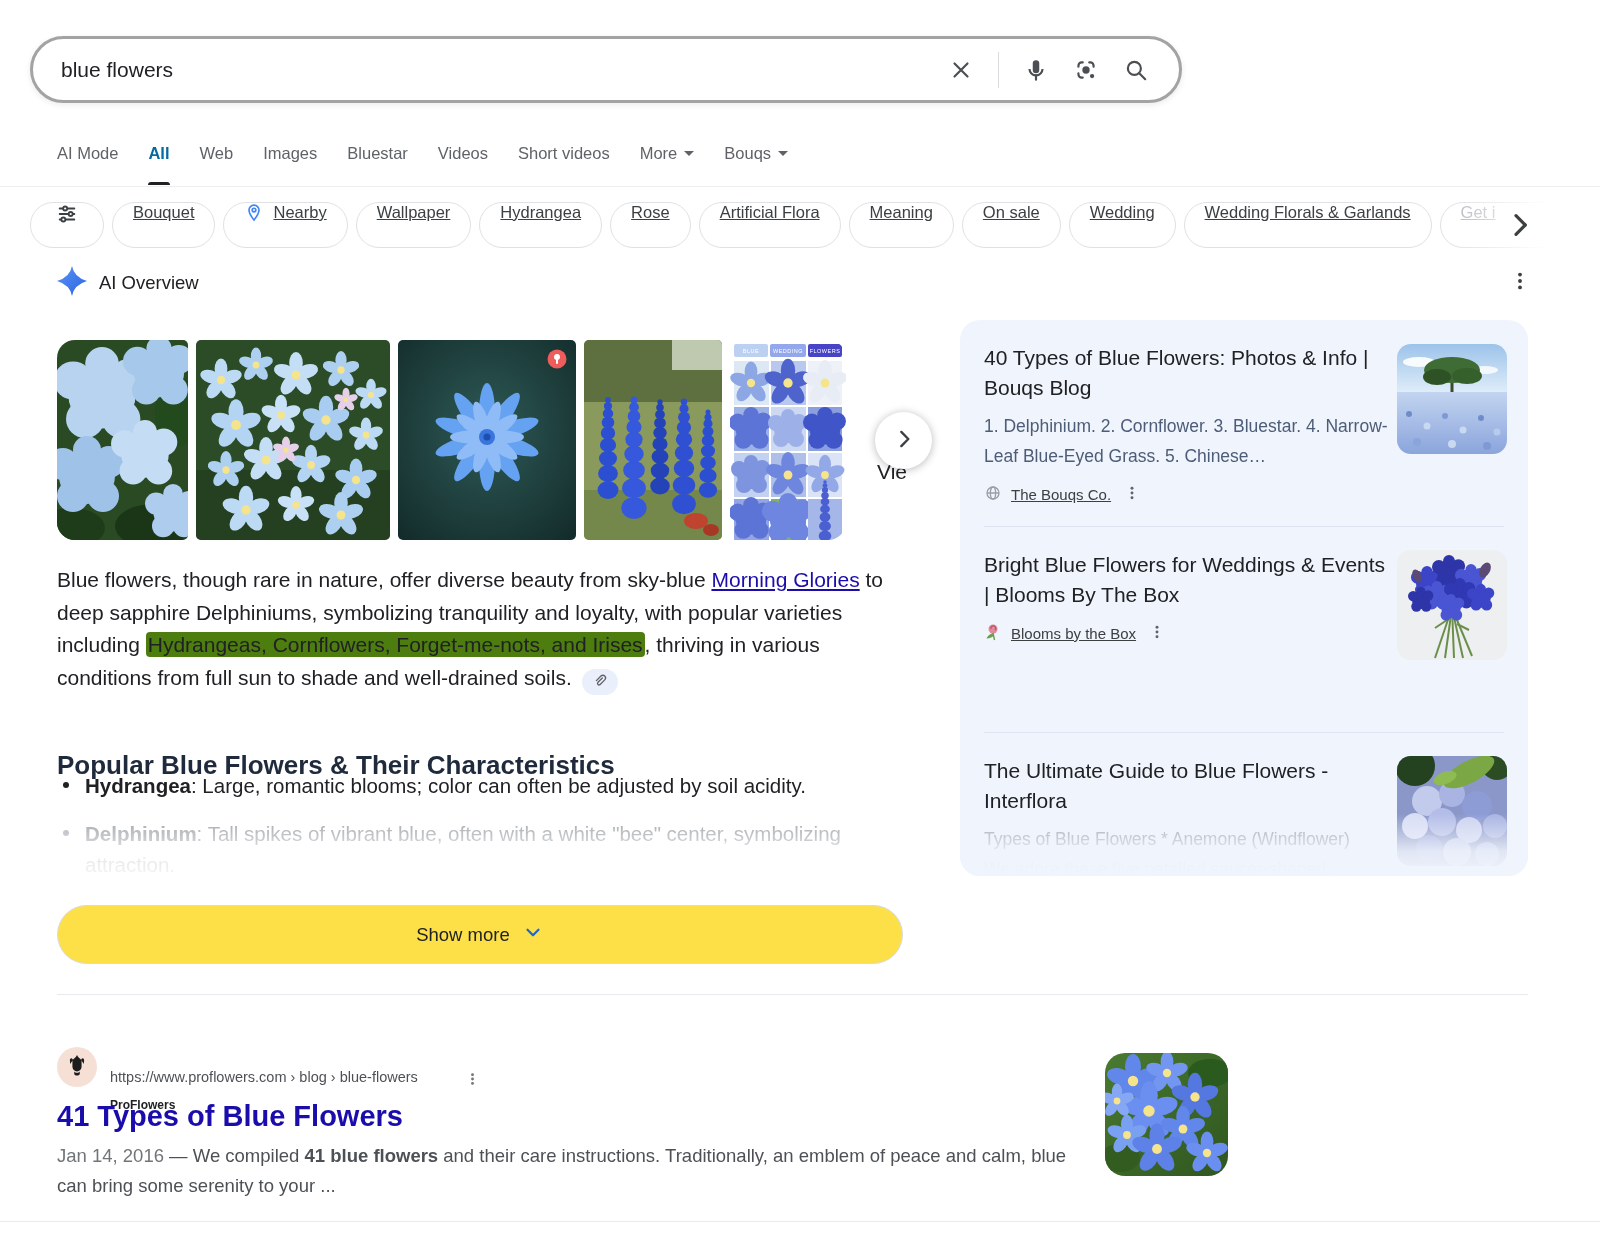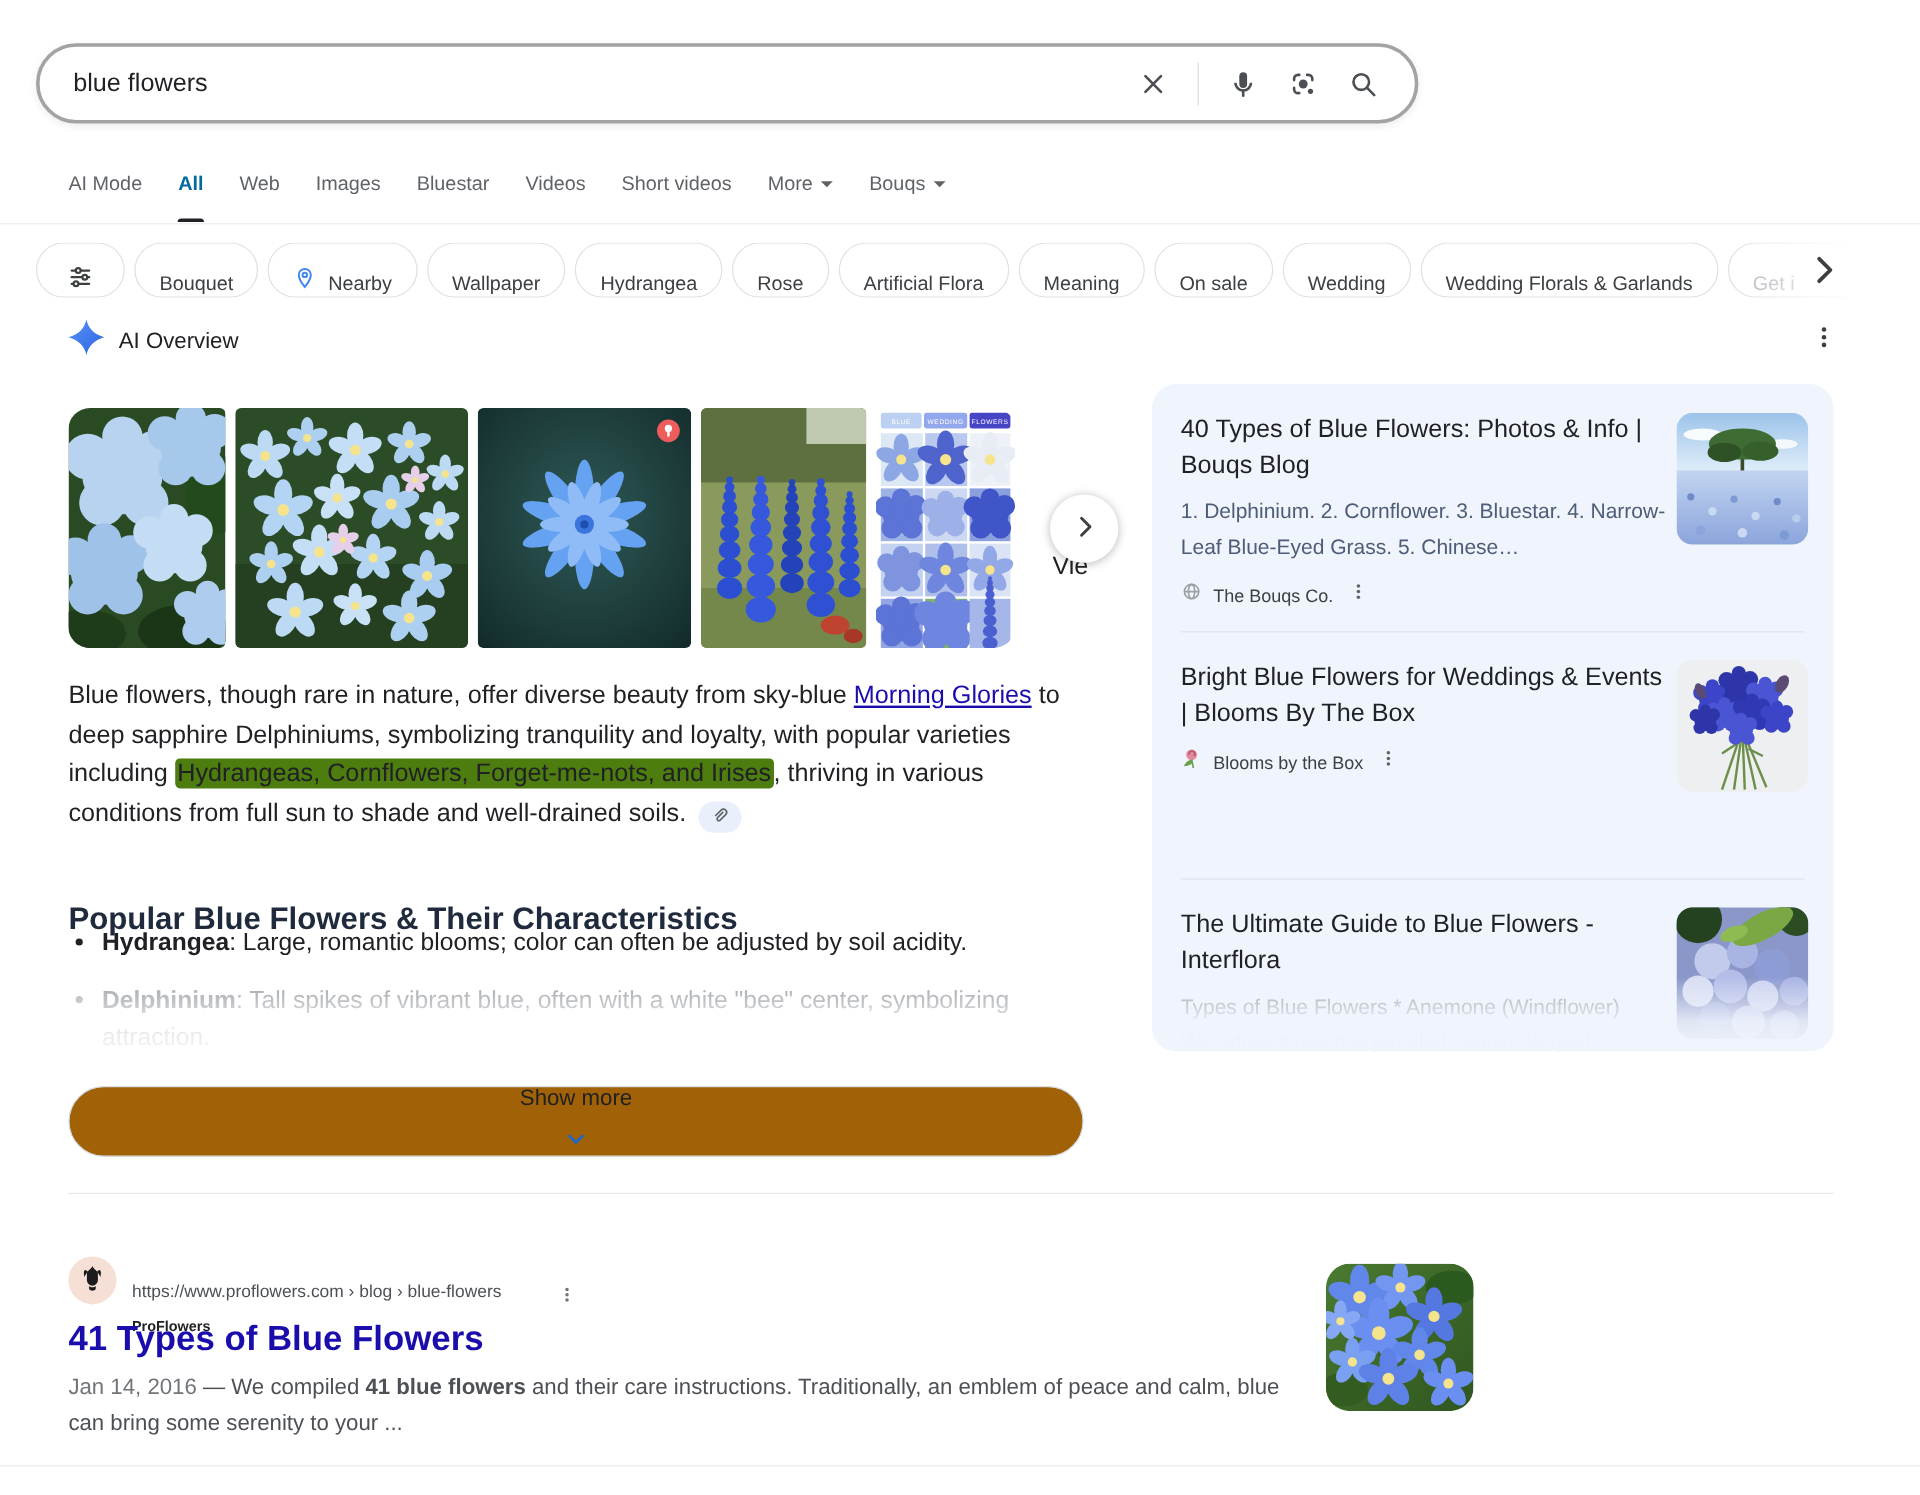--- a/index.html
+++ b/index.html
@@ -20,22 +20,22 @@
   
   .tabs { position:absolute; left:57px; top:144px; display:flex; gap:30px; font-size:16.5px; color:#5f6368; }
   .tab { position:relative; padding-bottom:22px; display:flex; align-items:center; gap:7px; }
   .tab.active { color:#0369a1; font-weight:700; }
   .tab.active .tab-underline { position:absolute; left:0; right:0; bottom:0; height:3px; background:#202124; border-radius:3px 3px 0 0; }
   .caret { width:0; height:0; border-left:5px solid transparent; border-right:5px solid transparent; border-top:5px solid #5f6368; display:inline-block; }
   .tabs-border { position:absolute; left:0; top:186px; width:1600px; height:1px; background:#ecedef; }
 
   
   .chips { position:absolute; left:30px; top:202px; width:1560px; height:47px; display:flex; gap:8px; overflow:hidden; }
-  .chip { flex:0 0 auto; height:46px; display:flex; align-items:flex-end; gap:9px; padding:0 20px;
-    border:1px solid #dfe1e5; border-radius:24px; background:#fff; font-size:16.5px; color:#3c4043; white-space:nowrap; }
+  .chip { flex:0 0 auto; height:46px; display:flex; align-items:flex-start; gap:9px; padding:0 20px;
+    border:1px solid #dfe1e5; border-radius:24px; background:#fff; font-size:16.5px; color:#3c4043; white-space:nowrap;text-decoration:underline; }
   .chip.icon-only { width:74px; justify-content:center; padding:0; }
   .chip.faded { color:#b6bac0; padding-right:70px; }
   .chips-fade { position:absolute; right:0; top:196px; width:150px; height:60px;
     background:linear-gradient(to left,#fff 35%,rgba(255,255,255,0)); pointer-events:none; }
   .chips-arrow { position:absolute; left:1504px; top:209px; width:32px; height:32px; }
 
   
   .ai-header { position:absolute; left:57px; top:266px; display:flex; align-items:center; gap:12px; }
   .ai-label { font-size:18.5px; font-weight:500; color:#202124; }
   .ai-dots { position:absolute; left:1508px; top:268px; width:24px; height:28px; }
@@ -60,31 +60,31 @@
   .ai-bullets { position:absolute; left:57px; top:770px; width:860px; list-style:none; }
   .ai-bullets li { position:relative; padding-left:28px; font-size:20.5px; line-height:31px; margin-bottom:17px; }
   .bullet-dot { position:absolute; left:6px; top:12px; width:6px; height:6px; border-radius:50%; background:#202124; }
   .b-term { font-weight:700; }
   li.muted { color:#8b9096; }
   li.muted .bullet-dot { background:#9aa0a6; }
   .bullets-fade { position:absolute; left:40px; top:806px; width:900px; height:88px; pointer-events:none;
     background:linear-gradient(180deg,rgba(255,255,255,0) 0%,rgba(255,255,255,.78) 55%,#fff 100%); }
 
   .show-more { position:absolute; left:57px; top:905px; width:846px; height:59px; border:1px solid #d5dbe3;
-    border-radius:30px; background:#a16207; display:flex; align-items:center; justify-content:center; gap:12px;
-    font-size:18.5px; color:#202124;flex-direction:column; }
+    border-radius:30px; background:#fde047; display:flex; align-items:center; justify-content:center; gap:12px;
+    font-size:18.5px; color:#202124; }
   .divider-main { position:absolute; left:57px; top:994px; width:1471px; height:1px; background:#e8eaed; }
 
   
   .side-card { position:absolute; left:960px; top:320px; width:568px; height:556px; background:#f0f4fc;
     border-radius:20px; overflow:hidden; }
   .sc-item { position:absolute; left:24px; width:520px; }
   .sc-title { font-size:21px; line-height:30px; color:#202124; width:410px; cursor:pointer; }
   .sc-snippet { font-size:17.5px; line-height:30px; color:#4d5d77; width:410px; margin-top:8px; }
-  .sc-source { display:flex; align-items:flex-end; gap:9px; margin-top:12px; font-size:15px; color:#3c4043; }
+  .sc-source { display:flex; align-items:center; gap:9px; margin-top:12px; font-size:15px; color:#3c4043;text-decoration:underline; }
   .sc-thumb { position:absolute; left:437px; top:0; width:110px; height:110px; border-radius:14px; overflow:hidden; }
   .sc-thumb svg { display:block; }
   .sc-divider { position:absolute; left:24px; width:520px; height:1px; background:#dde3f1; }
   .sc-snippet.faded1 { color:#9aa0a6; }
   .sc-snippet.faded2 { color:#c3c8d2; margin-top:0; }
   .side-fade { position:absolute; left:0; bottom:0; width:568px; height:62px; pointer-events:none;
     background:linear-gradient(180deg,rgba(240,244,252,0) 0%,rgba(240,244,252,.85) 60%,#f0f4fc 100%); }
 
   
   .res-favicon { position:absolute; left:57px; top:1047px; width:40px; height:40px; border-radius:50%;

